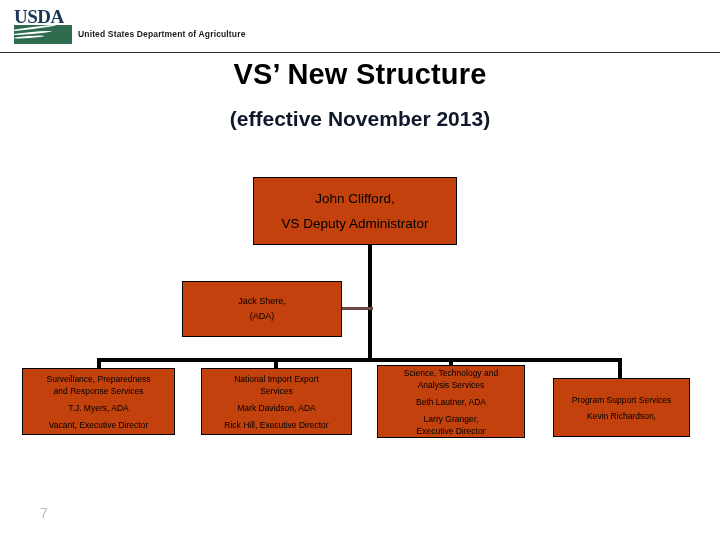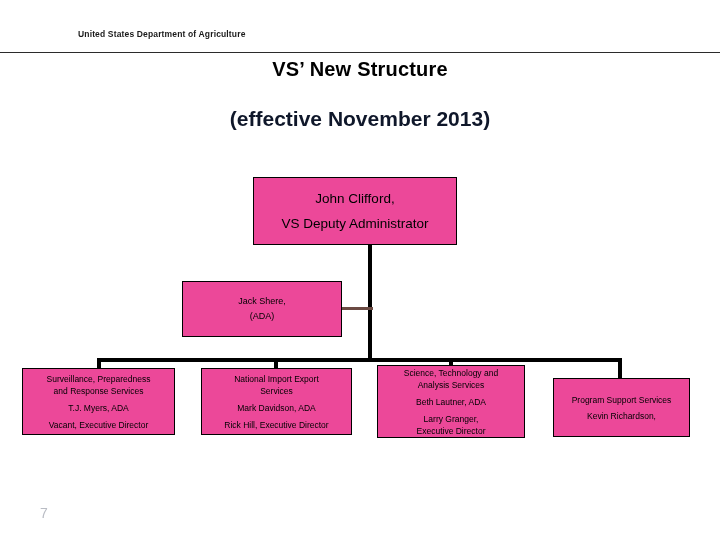--- a/index.html
+++ b/index.html
@@ -94,21 +94,21 @@
     background: #2b2b2b;
   }
 
   
   #slide-title {
     position: absolute;
     left: 0;
     top: 58px;
     width: 720px;
     text-align: center;
-    font-size: 20px;
+    font-size: 29px;
     font-weight: bold;
     color: #000000;
     letter-spacing: 0.2px;
   }
   #slide-subtitle {
     position: absolute;
     left: 0;
     top: 107px;
     width: 720px;
     text-align: center;
@@ -121,21 +121,21 @@
   #org-chart {
     position: absolute;
     left: 0;
     top: 0;
     width: 720px;
     height: 540px;
   }
   .org-box {
     position: absolute;
     border: 1px solid #000000;
-    background: #ec4899;
+    background: #c2410c;
     box-sizing: border-box;
     display: flex;
     flex-direction: column;
     align-items: center;
     justify-content: center;
     color: #000000;
     text-align: center;
     z-index: 2;
   }
   .org-box .line {
@@ -272,20 +272,28 @@
     top: 505px;
     font-size: 14px;
     color: #b9bcc4;
   }
 </style>
 </head>
 <body>
 
 <div id="usda-header">
 
+  <div id="usda-logo">
+    <div id="usda-wordmark">USDA</div>
+    <div id="usda-landscape">
+      <span class="swoosh s1"></span>
+      <span class="swoosh s2"></span>
+      <span class="swoosh s3"></span>
+    </div>
+  </div>
 
   <div id="usda-tagline">United States Department of Agriculture</div>
   <div id="header-rule"></div>
 </div>
 
 <div id="slide-title">VS’ New Structure</div>
 <div id="slide-subtitle">(effective November 2013)</div>
 
 <div id="org-chart">
 

